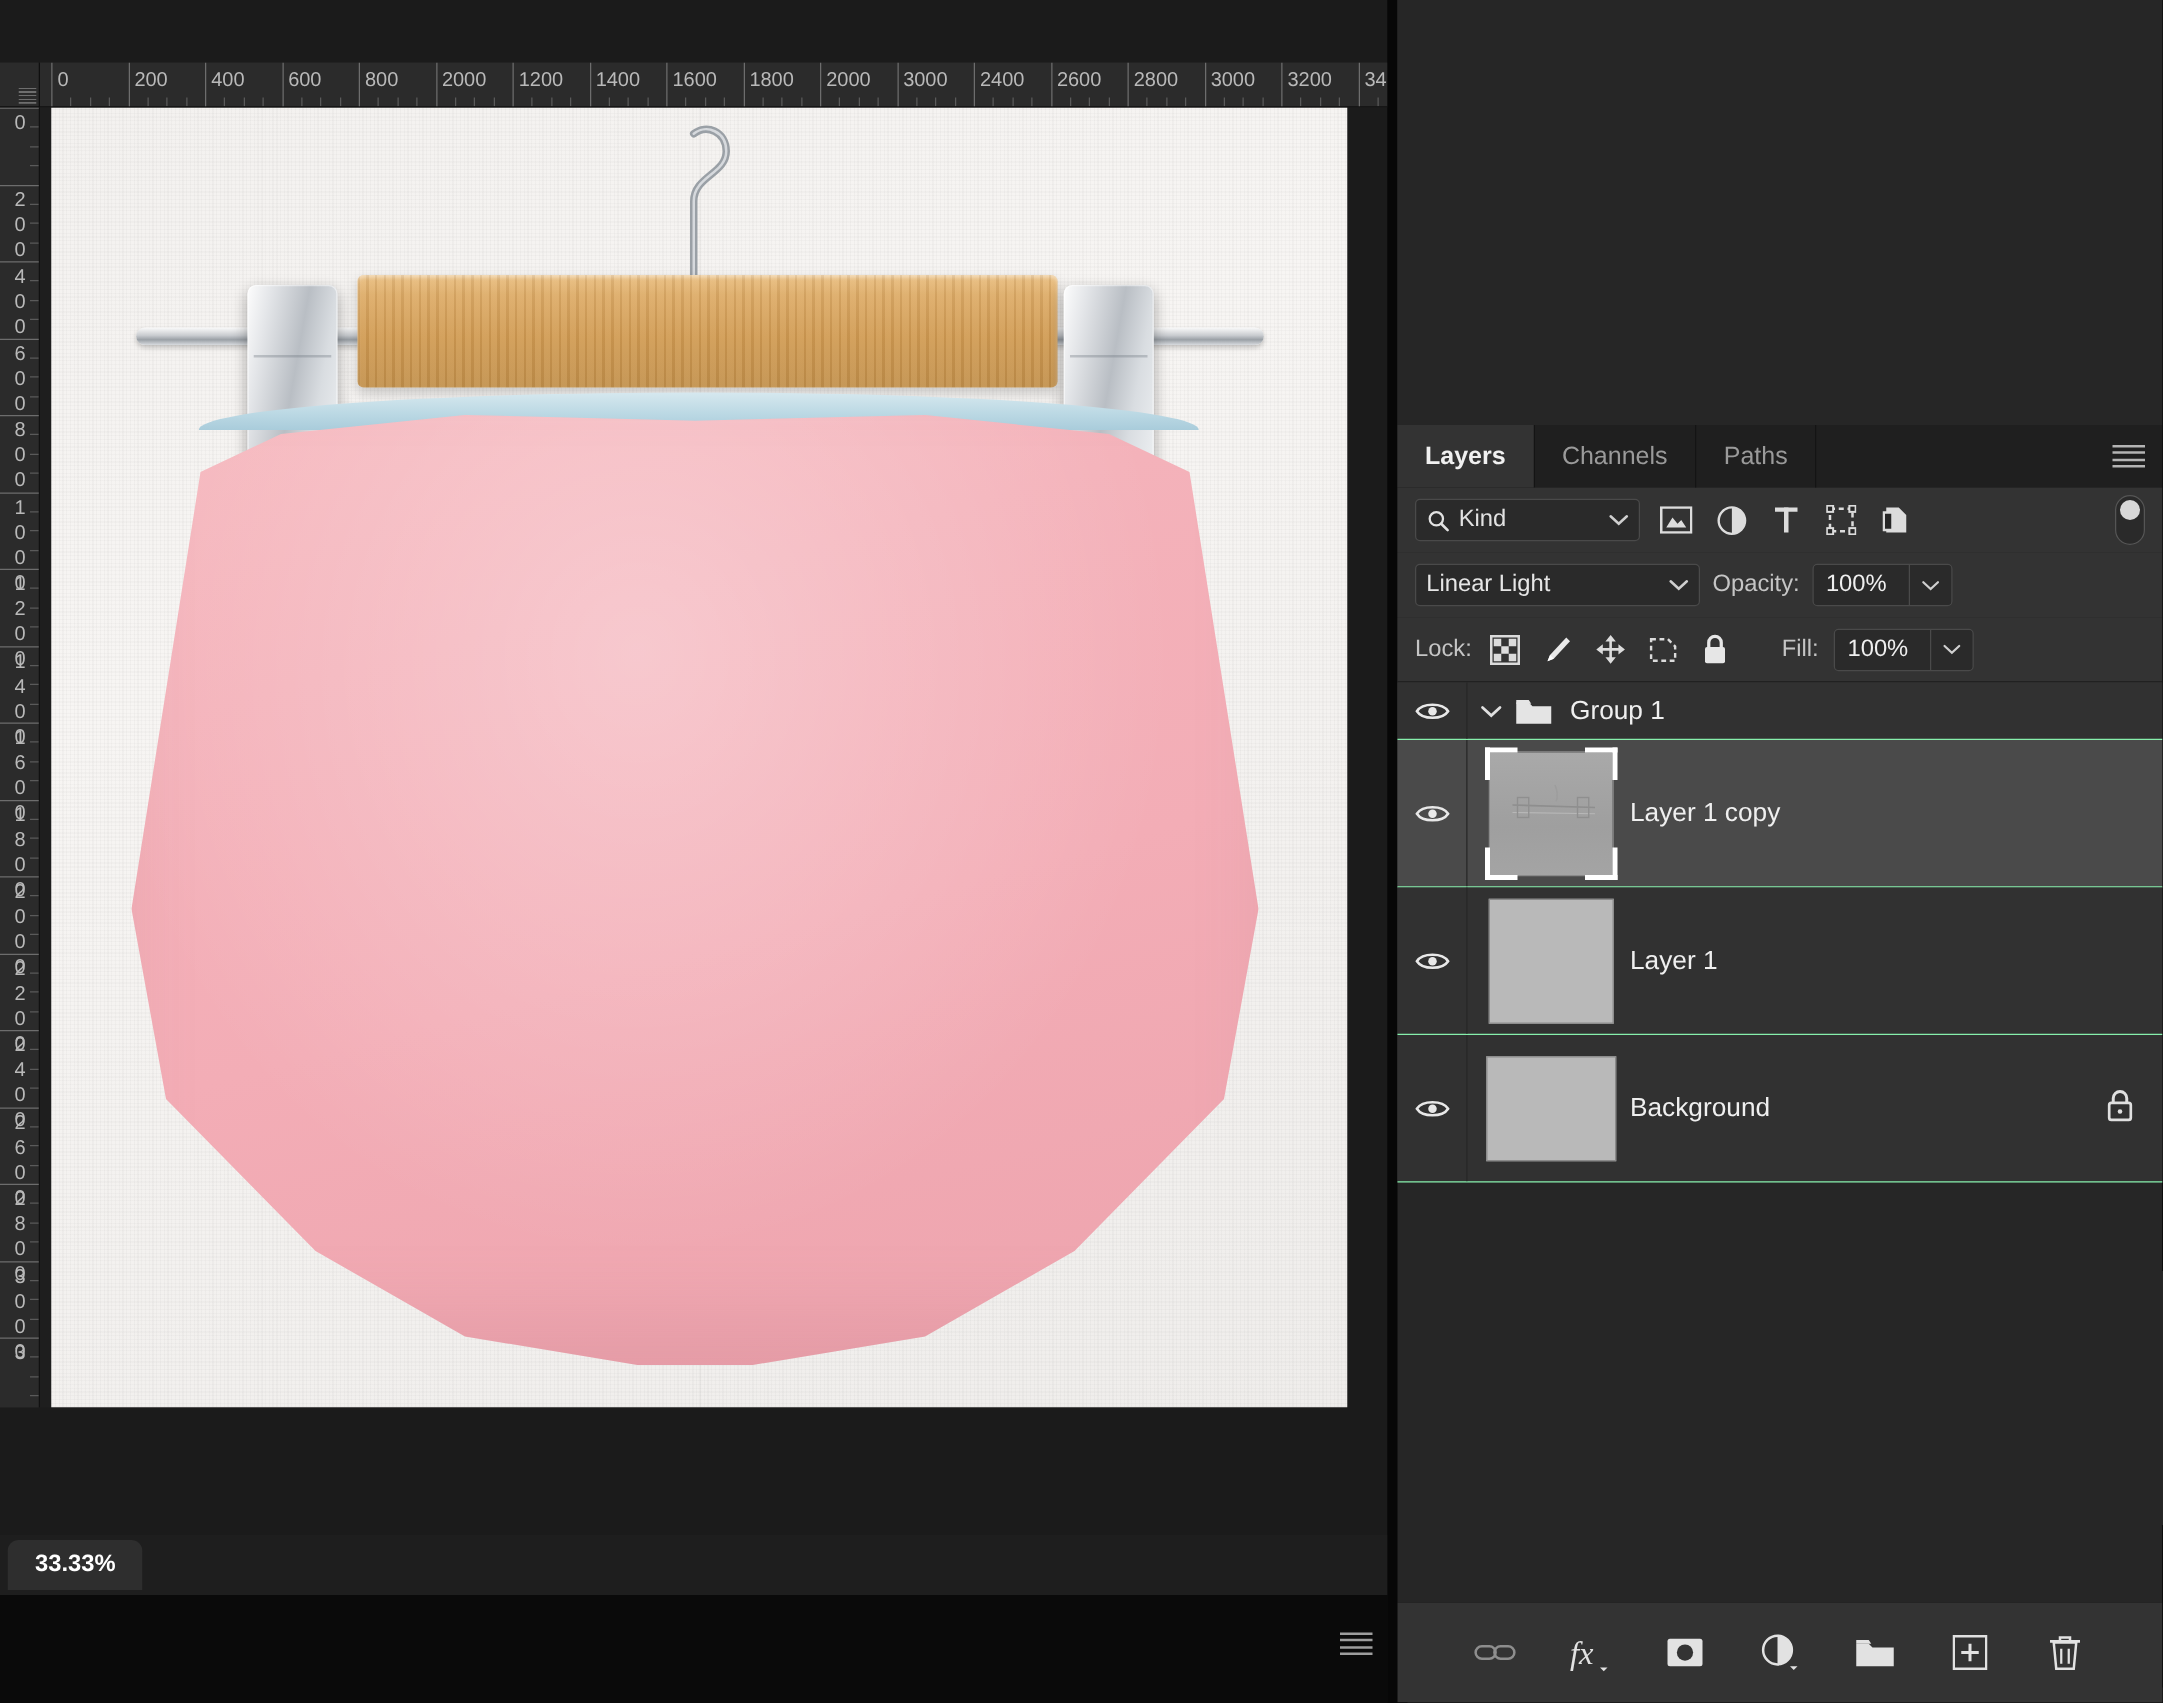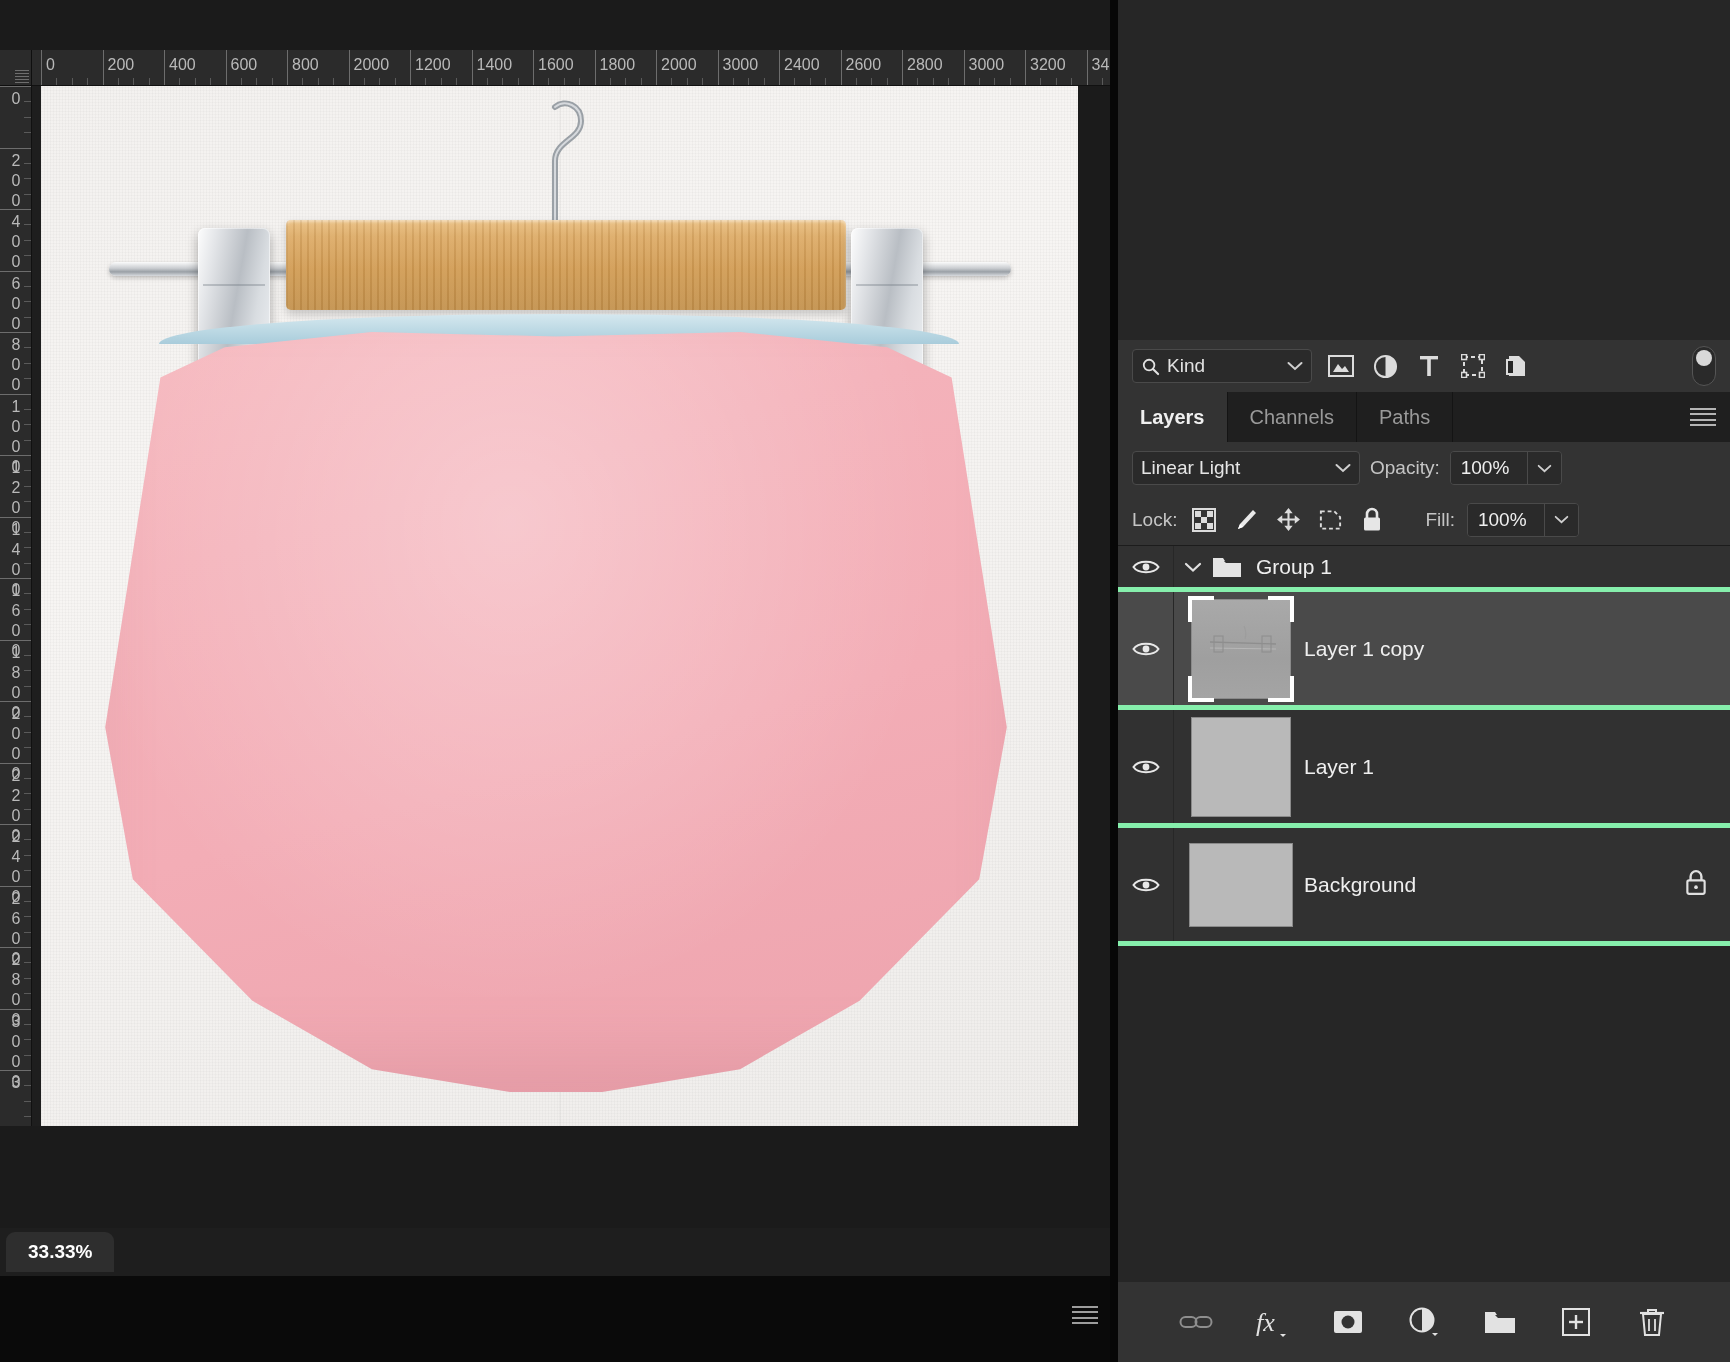--- a/index.html
+++ b/index.html
@@ -134,21 +134,21 @@
   .numbox .val{display:flex;align-items:center;padding:0 10px;background:#2a2a2a;color:#efefef;font-size:19px;min-width:76px;}
   .numbox .dd{display:flex;align-items:center;justify-content:center;width:34px;background:#2a2a2a;border-left:1px solid #4a4a4a;}
 
   
   #lock-row { height:52px; background:#333333; display:flex; align-items:center; padding:0 14px; gap:12px;
               border-bottom:1px solid #1c1c1c;}
 
   
   #layer-list { position:relative; background:#313131; }
   .layer-row { position:relative; display:flex; align-items:center; height:46px;
-               border-bottom:5px solid #86efac; background:#313131; }
+               border-bottom:1px solid #86efac; background:#313131; }
   .layer-row.tall { height:118px; }
   .layer-row.selected { background:#4a4a4a; }
   .eye-cell { width:56px; height:100%; display:flex; align-items:center; justify-content:center;
               border-right:1px solid #272727; }
   .thumb-cell { width:118px; height:100%; display:flex; align-items:center; justify-content:center; position:relative;}
   .lname { color:#efefef; font-size:21px; padding-left:4px; }
   .group-cell { display:flex; align-items:center; gap:10px; padding-left:10px; }
 
   .thumb-box { position:relative; width:100px; height:100px; background:#b9b9b9;
                border:1px solid #8a8a8a; }
@@ -490,84 +490,84 @@
     </div>
   </div>
 
   <div id="dock">
     <div id="dock-top">
         <div class="inner"></div>
       </div>
 
     <div id="panel">
 
-      <div id="filter-row">
-        <div id="kind-select">
-          <span id="kind-left">
-            <svg width="19" height="19" viewBox="0 0 20 20">
-              <circle cx="8.5" cy="8.5" r="5.6" fill="none" stroke="#e2e2e2" stroke-width="1.9"></circle>
-              <line x1="12.6" y1="12.6" x2="18" y2="18" stroke="#e2e2e2" stroke-width="2.2" stroke-linecap="round"></line>
-            </svg>
-            <span>Kind</span>
-          </span>
-          <svg width="16" height="10" viewBox="0 0 16 10">
-            <polyline points="1.5,2 8,8 14.5,2" fill="none" stroke="#cfcfcf" stroke-width="2" stroke-linecap="round"></polyline>
-          </svg>
-        </div>
-
-        <span class="ficon">
-          <svg width="26" height="22" viewBox="0 0 26 22">
-            <rect x="1" y="1" width="24" height="20" fill="none" stroke="#dcdcdc" stroke-width="2"></rect>
-            <polygon points="5,17 10,9 14,14 17,11 21,17" fill="#dcdcdc"></polygon>
-          </svg>
-        </span>
-        <span class="ficon">
-          <svg width="25" height="25" viewBox="0 0 26 26">
-            <circle cx="13" cy="13" r="11" fill="none" stroke="#dcdcdc" stroke-width="2"></circle>
-            <path d="M13 2 A11 11 0 0 1 13 24 Z" fill="#dcdcdc"></path>
-          </svg>
-        </span>
-        <span class="ficon">
-          <svg width="22" height="24" viewBox="0 0 22 24">
-            <rect x="2" y="2" width="18" height="3.4" fill="#dcdcdc"></rect>
-            <rect x="9.2" y="2" width="3.6" height="20" fill="#dcdcdc"></rect>
-          </svg>
-        </span>
-        <span class="ficon">
-          <svg width="24" height="24" viewBox="0 0 24 24">
-            <rect x="3" y="3" width="18" height="18" fill="none" stroke="#dcdcdc" stroke-width="2" stroke-dasharray="4 3"></rect>
-            <rect x="0.5" y="0.5" width="5" height="5" fill="#262626" stroke="#dcdcdc" stroke-width="1.6"></rect>
-            <rect x="18.5" y="0.5" width="5" height="5" fill="#262626" stroke="#dcdcdc" stroke-width="1.6"></rect>
-            <rect x="0.5" y="18.5" width="5" height="5" fill="#262626" stroke="#dcdcdc" stroke-width="1.6"></rect>
-            <rect x="18.5" y="18.5" width="5" height="5" fill="#262626" stroke="#dcdcdc" stroke-width="1.6"></rect>
-          </svg>
-        </span>
-        <span class="ficon">
-          <svg width="23" height="24" viewBox="0 0 23 24">
-            <path d="M3 2 H13 L19 8 V22 H3 Z" fill="#dcdcdc"></path>
-            <path d="M1 6 H8 V20 H1 Z" fill="#262626" stroke="#dcdcdc" stroke-width="2"></path>
-          </svg>
-        </span>
-
-        <span id="kind-toggle">
-            <i></i>
-          </span>
-      </div>
-
       <div id="tabs">
         <div class="tab active">Layers</div>
         <div class="tab">Channels</div>
         <div class="tab">Paths</div>
         <div id="tabs-filler"></div>
         <div id="panel-menu">
             <i></i>
             <i></i>
             <i></i>
             <i></i>
           </div>
+      </div>
+
+      <div id="filter-row">
+        <div id="kind-select">
+          <span id="kind-left">
+            <svg width="19" height="19" viewBox="0 0 20 20">
+              <circle cx="8.5" cy="8.5" r="5.6" fill="none" stroke="#e2e2e2" stroke-width="1.9"></circle>
+              <line x1="12.6" y1="12.6" x2="18" y2="18" stroke="#e2e2e2" stroke-width="2.2" stroke-linecap="round"></line>
+            </svg>
+            <span>Kind</span>
+          </span>
+          <svg width="16" height="10" viewBox="0 0 16 10">
+            <polyline points="1.5,2 8,8 14.5,2" fill="none" stroke="#cfcfcf" stroke-width="2" stroke-linecap="round"></polyline>
+          </svg>
+        </div>
+
+        <span class="ficon">
+          <svg width="26" height="22" viewBox="0 0 26 22">
+            <rect x="1" y="1" width="24" height="20" fill="none" stroke="#dcdcdc" stroke-width="2"></rect>
+            <polygon points="5,17 10,9 14,14 17,11 21,17" fill="#dcdcdc"></polygon>
+          </svg>
+        </span>
+        <span class="ficon">
+          <svg width="25" height="25" viewBox="0 0 26 26">
+            <circle cx="13" cy="13" r="11" fill="none" stroke="#dcdcdc" stroke-width="2"></circle>
+            <path d="M13 2 A11 11 0 0 1 13 24 Z" fill="#dcdcdc"></path>
+          </svg>
+        </span>
+        <span class="ficon">
+          <svg width="22" height="24" viewBox="0 0 22 24">
+            <rect x="2" y="2" width="18" height="3.4" fill="#dcdcdc"></rect>
+            <rect x="9.2" y="2" width="3.6" height="20" fill="#dcdcdc"></rect>
+          </svg>
+        </span>
+        <span class="ficon">
+          <svg width="24" height="24" viewBox="0 0 24 24">
+            <rect x="3" y="3" width="18" height="18" fill="none" stroke="#dcdcdc" stroke-width="2" stroke-dasharray="4 3"></rect>
+            <rect x="0.5" y="0.5" width="5" height="5" fill="#262626" stroke="#dcdcdc" stroke-width="1.6"></rect>
+            <rect x="18.5" y="0.5" width="5" height="5" fill="#262626" stroke="#dcdcdc" stroke-width="1.6"></rect>
+            <rect x="0.5" y="18.5" width="5" height="5" fill="#262626" stroke="#dcdcdc" stroke-width="1.6"></rect>
+            <rect x="18.5" y="18.5" width="5" height="5" fill="#262626" stroke="#dcdcdc" stroke-width="1.6"></rect>
+          </svg>
+        </span>
+        <span class="ficon">
+          <svg width="23" height="24" viewBox="0 0 23 24">
+            <path d="M3 2 H13 L19 8 V22 H3 Z" fill="#dcdcdc"></path>
+            <path d="M1 6 H8 V20 H1 Z" fill="#262626" stroke="#dcdcdc" stroke-width="2"></path>
+          </svg>
+        </span>
+
+        <span id="kind-toggle">
+            <i></i>
+          </span>
       </div>
 
       <div id="blend-row">
         <div id="blend-select">
           <span>Linear Light</span>
           <svg width="16" height="10" viewBox="0 0 16 10">
             <polyline points="1.5,2 8,8 14.5,2" fill="none" stroke="#cfcfcf" stroke-width="2" stroke-linecap="round"></polyline>
           </svg>
         </div>
         <span class="lbl">Opacity:</span>

